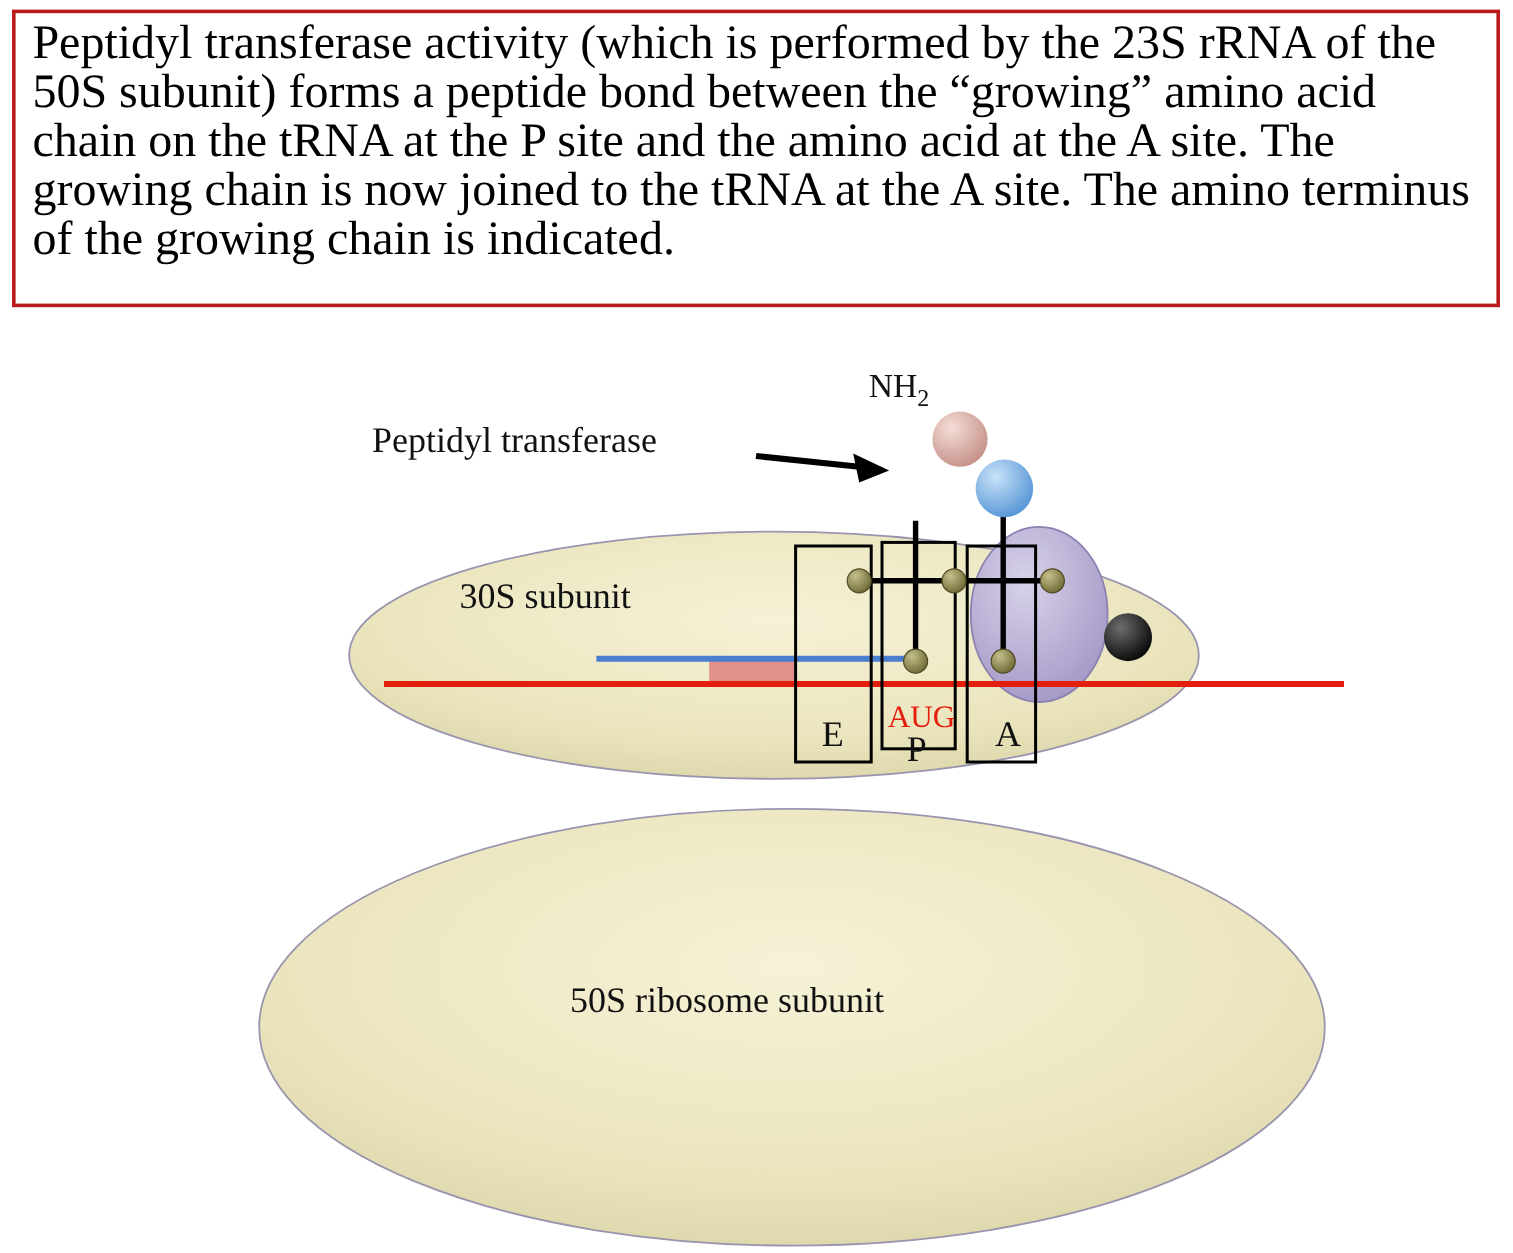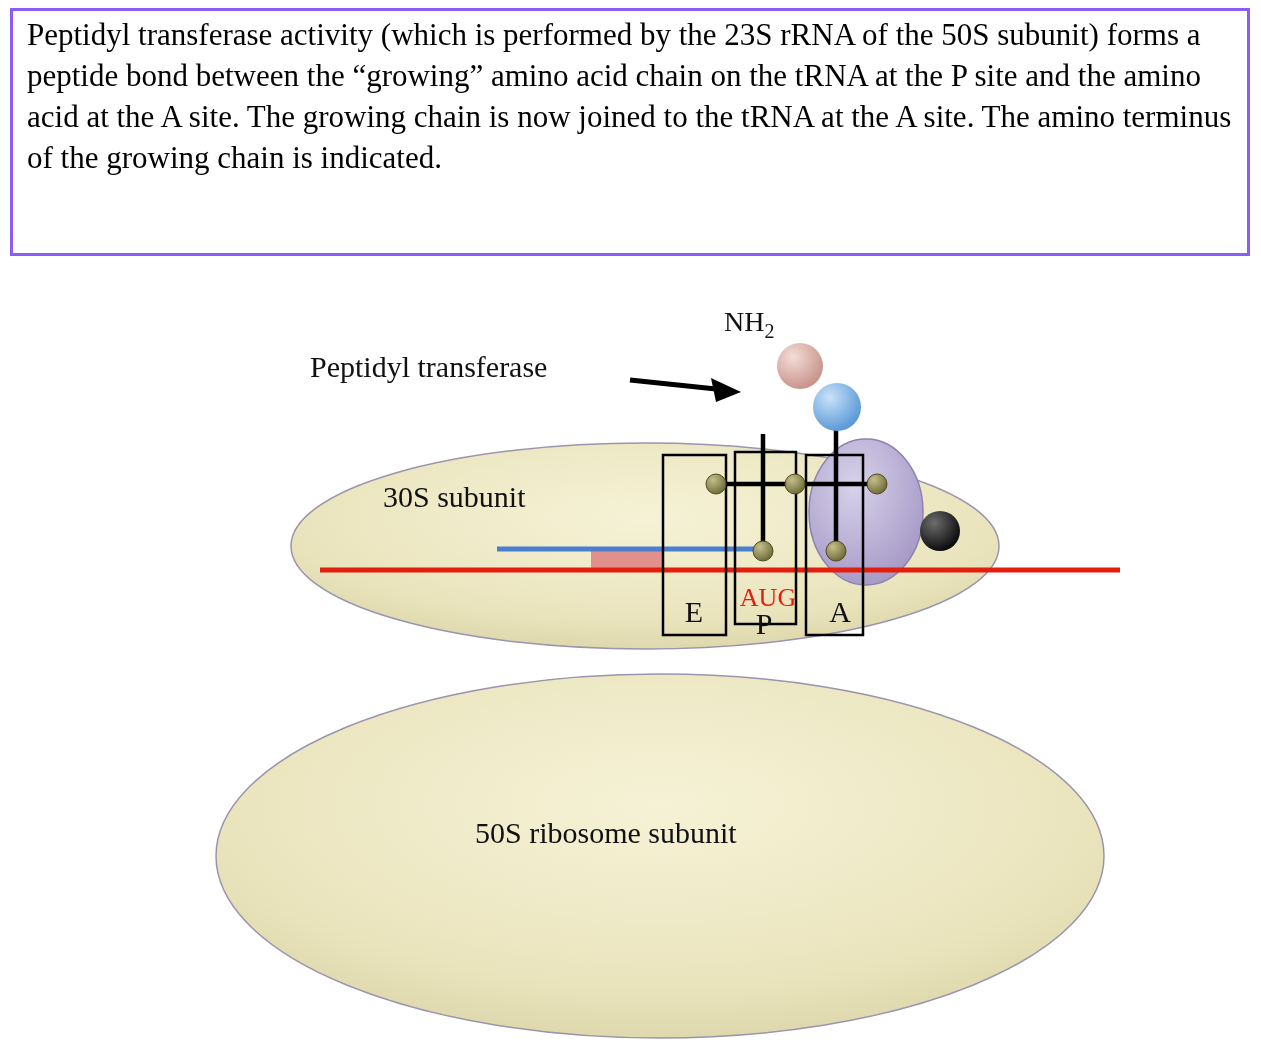--- a/index.html
+++ b/index.html
@@ -1,20 +1,20 @@
 <!DOCTYPE html>
 <html><head>
 <meta charset="utf-8">
 <style>
   html,body{margin:0;padding:0;background:#ffffff;}
   .page{position:relative;width:1261px;height:1044px;background:#ffffff;overflow:hidden;
         font-family:"Liberation Serif", serif;color:#000;}
   .caption-box{position:absolute;left:10px;top:8px;width:1240px;height:248px;
-               border:3px solid #8b5cf6;box-sizing:border-box;padding:3px 14px 0 14px;
-               font-size:31px;line-height:41px;color:#000;background:#fff;}
+               border:3px solid #b91c1c;box-sizing:border-box;padding:3px 14px 0 14px;
+               font-size:40px;line-height:41px;color:#000;background:#fff;}
   svg.diagram{position:absolute;left:0;top:0;}
   .lbl{font-family:"Liberation Serif", serif;font-size:30px;fill:#111;}
   .lbl-nh2{font-family:"Liberation Serif", serif;font-size:28px;fill:#111;}
   .lbl-codon{font-family:"Liberation Serif", serif;font-size:26px;}
 </style>
 </head>
 <body>
 
 <div class="page">
 

